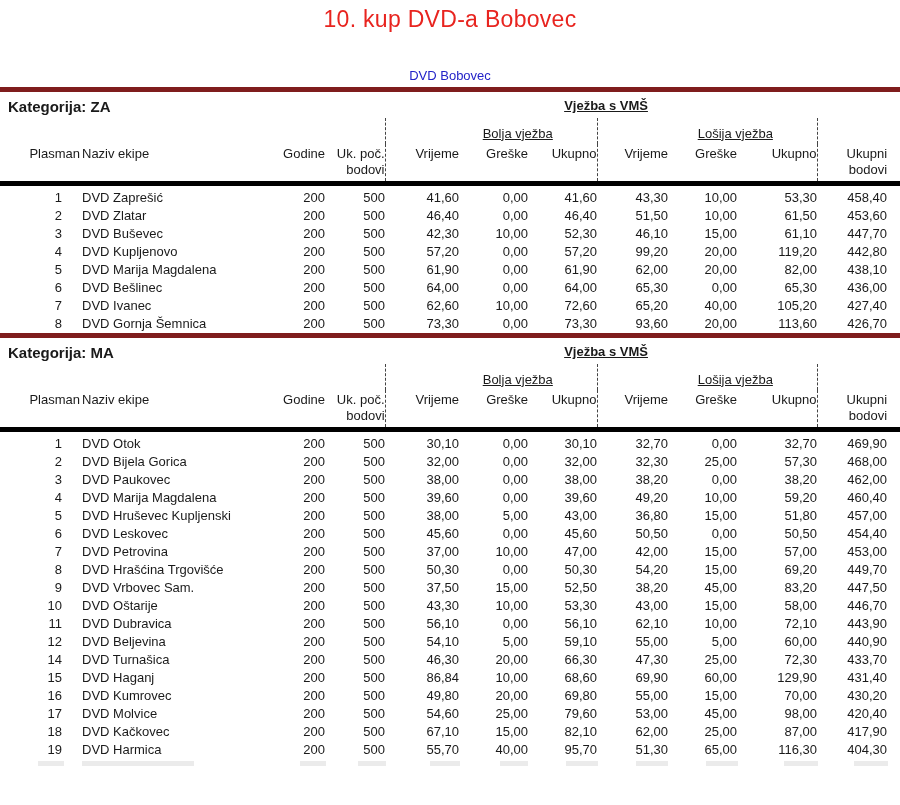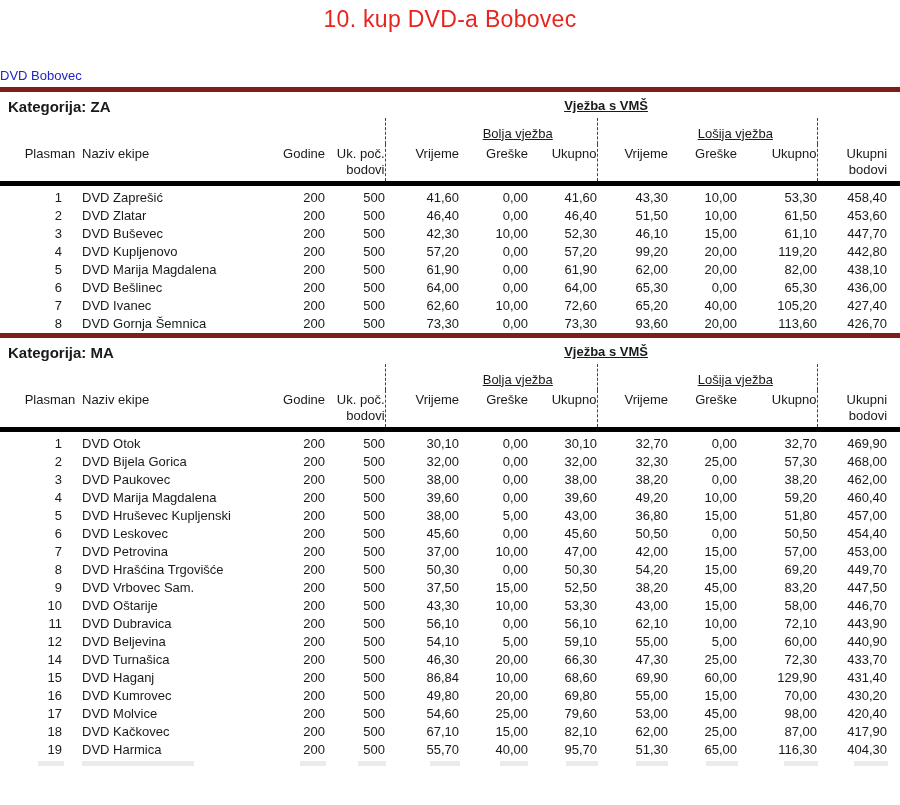--- a/index.html
+++ b/index.html
@@ -5,37 +5,37 @@
   * { margin:0; padding:0; box-sizing:border-box; }
   html,body { background:#fff; }
   body {
     width:900px; height:805px; overflow:hidden; position:relative;
     font-family:"Liberation Sans", sans-serif; color:#1a1a1a;
   }
   .title {
     text-align:center; font-size:23px; line-height:26px; margin-top:6px;
     letter-spacing:0.3px; font-weight:400;
   }
-  .subtitle { font-size:13px; margin-top:36px; }
+  .subtitle { text-align:center; font-size:13px; margin-top:36px; }
   #tables { margin-top:4px; }
   table { border-collapse:collapse; table-layout:fixed; width:900px; border-top:5px solid #7f1d1d; }
   th, td {
     font-size:13px; font-weight:400; white-space:nowrap; overflow:hidden;
     vertical-align:top; padding:0;
   }
   thead tr.hr1 th { height:28px; padding-top:6px; vertical-align:top; }
   thead tr.hr2 th { height:26px; vertical-align:bottom; padding-bottom:3px; }
   thead tr.hr3 th { height:40px; padding-top:2px; border-bottom:5px solid #000; line-height:16px; }
   .cat-label { font-size:15px; font-weight:700; text-align:left; padding-left:8px; }
   .group-title { text-align:center; }
   .group-title span { font-weight:700; text-decoration:underline; }
   .sub-title { text-align:center; }
   .sub-title span { text-decoration:underline;padding-left:44px; }
   .dash { border-left:1px dashed #444; }
-  th.c-plasman { text-align:center; padding-left:20px; }
+  th.c-plasman { text-align:right; padding-left:20px; }
   th.c-naziv { text-align:left; padding-left:2px; }
   .num { text-align:right; }
   td.rank { padding-right:18px; }
   td.name { text-align:left; padding-left:2px; }
   .last { padding-right:13px; }
   tbody td { height:18px; line-height:18px; }
   tbody tr:first-child td { padding-top:3px; height:21px; }
   .remnant { position:relative; width:900px; height:12px; }
   .remnant i { position:absolute; top:2px; height:5px; background:#ebebeb; display:block; }
 </style>

